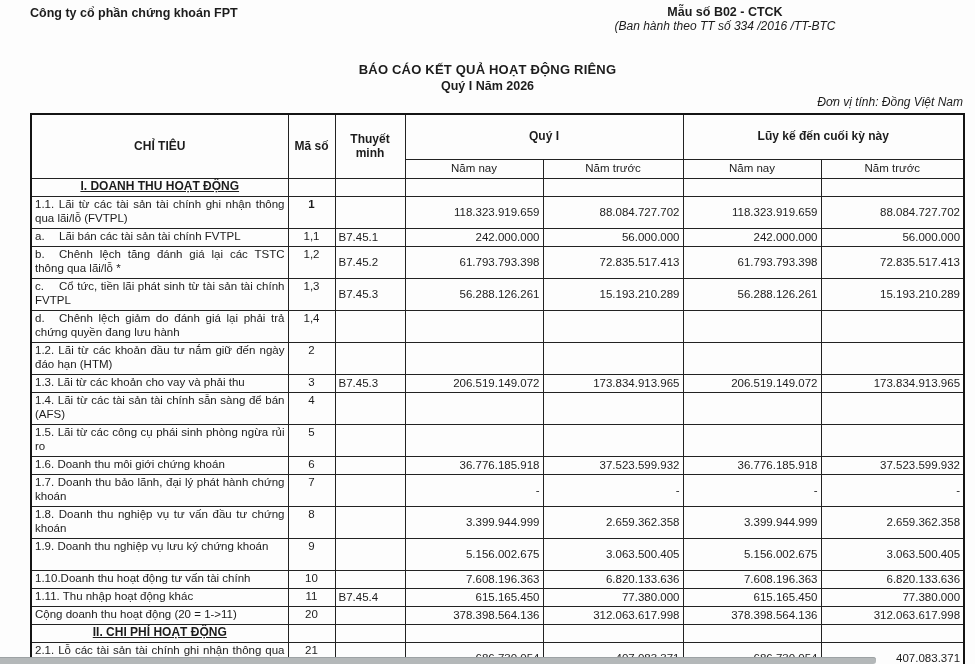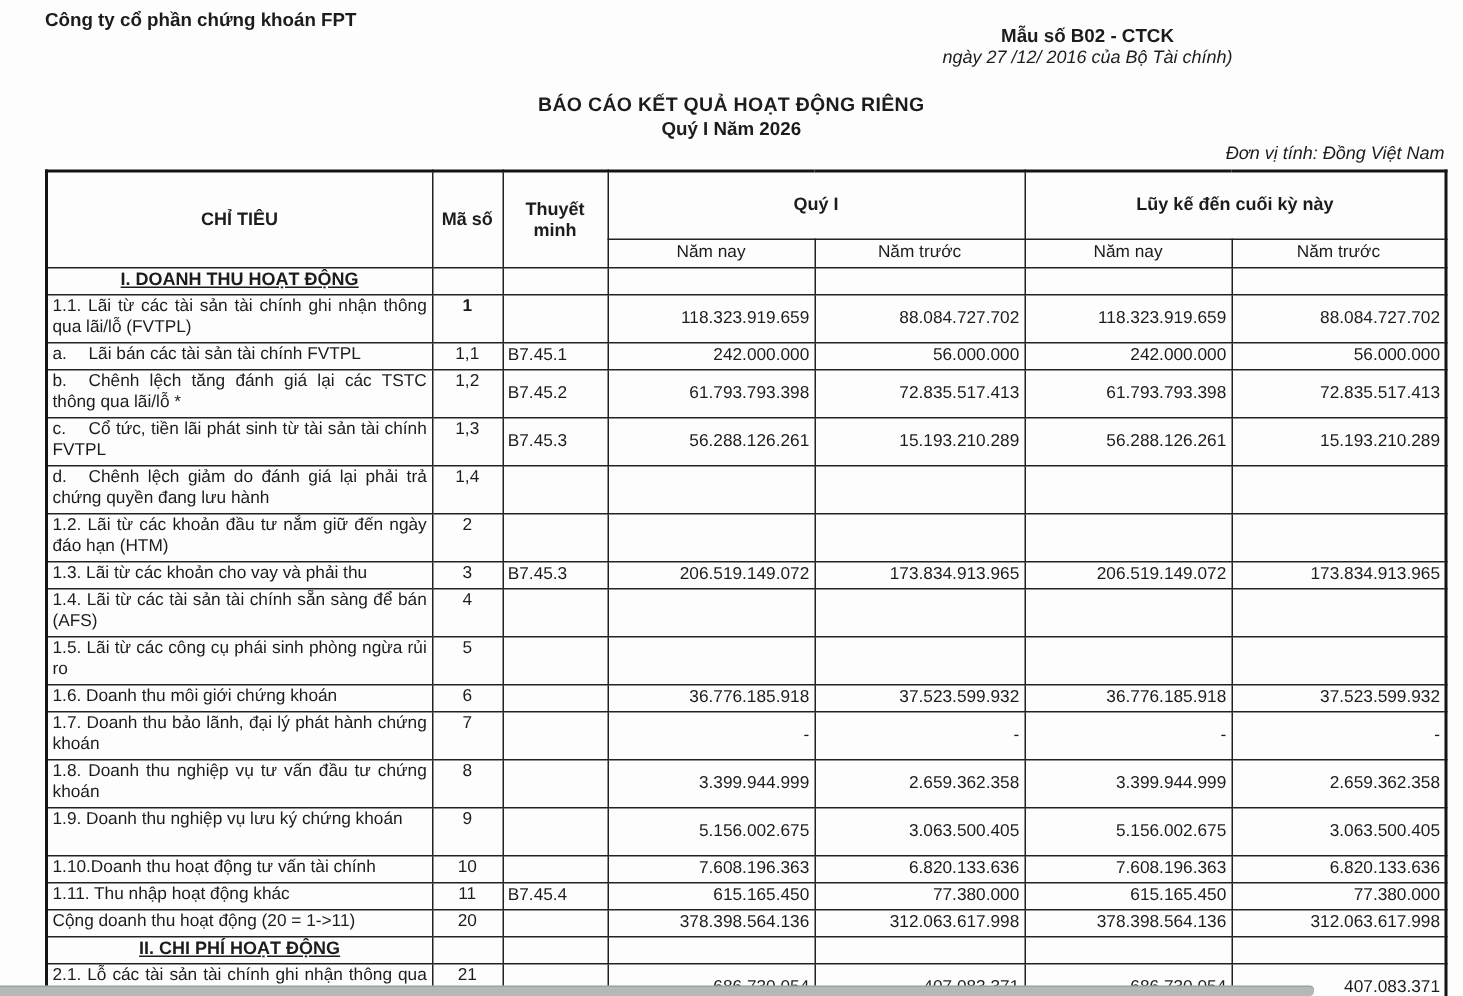--- a/index.html
+++ b/index.html
@@ -3,21 +3,21 @@
 <meta charset="utf-8">
 <style>
   html,body{margin:0;padding:0;}
   body{
     width:975px;height:664px;position:relative;overflow:hidden;
     background:#fdfdfd;color:#1c1c1c;
     font-family:"Liberation Sans", sans-serif;
   }
   .company{position:absolute;left:30px;top:6px;font-weight:bold;font-size:12.5px;}
   .form-block{position:absolute;left:520px;top:5px;width:410px;text-align:center;}
-  .form-no{font-weight:bold;font-size:12.5px;margin-top:12px;}
+  .form-no{font-weight:bold;font-size:12.5px;}
   .form-issued{font-style:italic;font-size:12px;line-height:15px;}
   .title-block{position:absolute;left:0;right:0;top:62px;text-align:center;}
   .title{font-weight:bold;font-size:13px;letter-spacing:.2px;}
   .subtitle{font-weight:bold;font-size:12.5px;margin-top:2px;}
   .unit-note{position:absolute;right:12px;top:95px;font-style:italic;font-size:12px;}
 
   table.report{
     position:absolute;left:30px;top:113px;width:933px;
     border-collapse:collapse;table-layout:fixed;
     font-size:11.5px;border:2px solid #141414;
@@ -44,21 +44,21 @@
 </style>
 </head>
 <body>
 
 <div class="page">
 
   <div class="company">Công ty cổ phần chứng khoán FPT</div>
 
   <div class="form-block">
     <div class="form-no">Mẫu số B02 - CTCK</div>
-    <div class="form-issued">ngày 27 /12/ 2016 của Bộ Tài chính)</div>
+    <div class="form-issued">(Ban hành theo TT số 334 /2016 /TT-BTC</div>
   </div>
 
   <div class="title-block">
     <div class="title">BÁO CÁO KẾT QUẢ HOẠT ĐỘNG RIÊNG</div>
     <div class="subtitle">Quý I Năm 2026</div>
   </div>
 
   <div class="unit-note">Đơn vị tính: Đồng Việt Nam</div>
 
   <table class="report">

